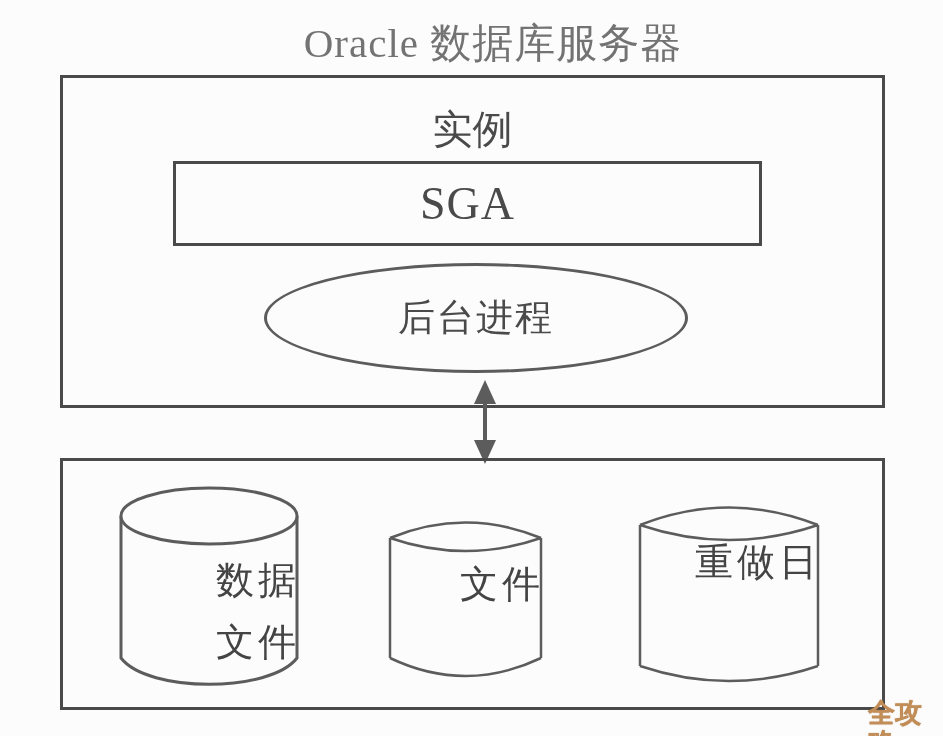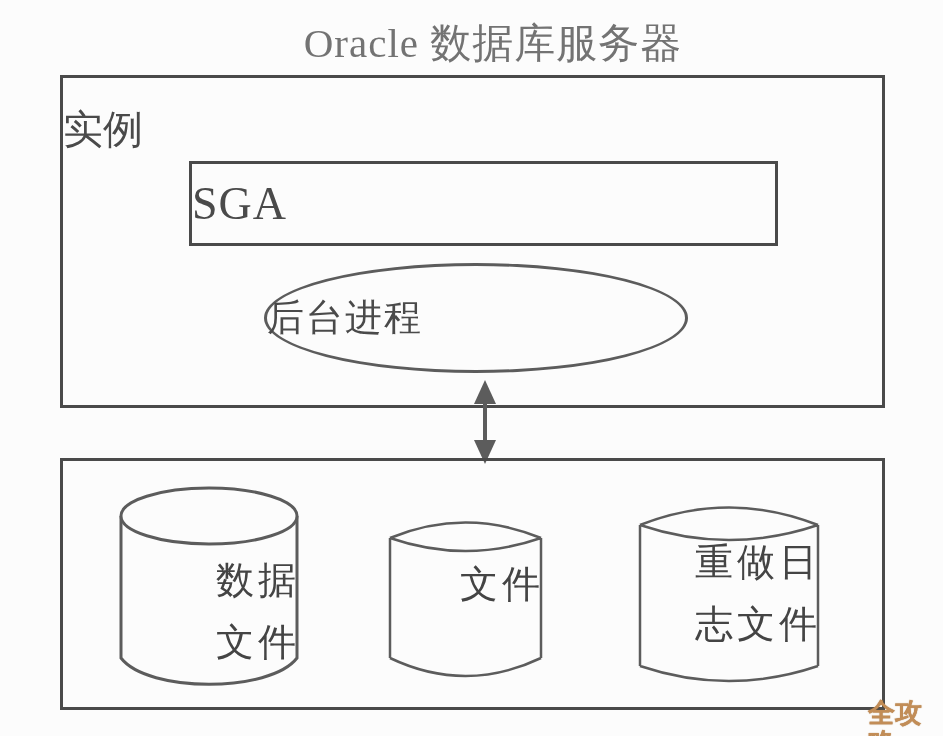--- a/index.html
+++ b/index.html
@@ -25,38 +25,39 @@
   .outer-box {
     border: 3px solid #4a4a4a;
     background: transparent;
     box-sizing: border-box;
   }
   .instance-box { left: 60px; top: 75px; width: 825px; height: 333px; }
   .database-box { left: 60px; top: 458px; width: 825px; height: 252px; }
 
   .instance-label {
     left: 0; top: 24px; width: 819px;
+    text-align: center;
     font-size: 40px;
     color: #4a4a4a;
   }
 
   .sga-box {
     left: 110px; top: 83px; width: 589px; height: 85px;
     border: 3px solid #4a4a4a;
     box-sizing: border-box;
-    display: flex; align-items: center; justify-content: flex-start; margin-left: 16px;
+    display: flex; align-items: center; justify-content: center;
   }
   .sga-label { font-size: 46px; color: #4a4a4a; letter-spacing: 1px; }
 
   .bg-process-ellipse {
     left: 201px; top: 185px; width: 424px; height: 110px;
     border: 3px solid #5c5c5c;
     border-radius: 50%;
     box-sizing: border-box;
-    display: flex; align-items: center; justify-content: flex-start;
+    display: flex; align-items: center; justify-content: center;
   }
   .bg-process-label { font-size: 37px; color: #4a4a4a; letter-spacing: 2px; }
 
   .arrow-svg { left: 470px; top: 379px; }
 
   .database-label {
     left: 340px; top: 9px; width: 340px;
     text-align: center;
     font-size: 42px;
     color: #4a4a4a;
@@ -125,19 +126,18 @@
     </svg>
     <div class="cyl-label" style="left:324px; top:92px; width:157px;">
       <div>文件</div>
     </div>
 
     <svg class="cyl-svg" style="left:574px; top:43px;" width="184" height="182" viewBox="0 0 184 182">
       <path d="M3,21 Q92,-14 181,21 M3,21 Q92,51 181,21 M3,21 L3,162 M181,21 L181,162 M3,162 Q92,192 181,162" fill="none" stroke="#5c5c5c" stroke-width="2.5"></path>
     </svg>
     <div class="cyl-label" style="left:574px; top:70px; width:184px;">
       <div>重做日</div>
-      <div>志文件</div>
     </div>
   </div>
 
   <div class="abs watermark">全攻略</div>
 
 </div>
 
 </body></html>

